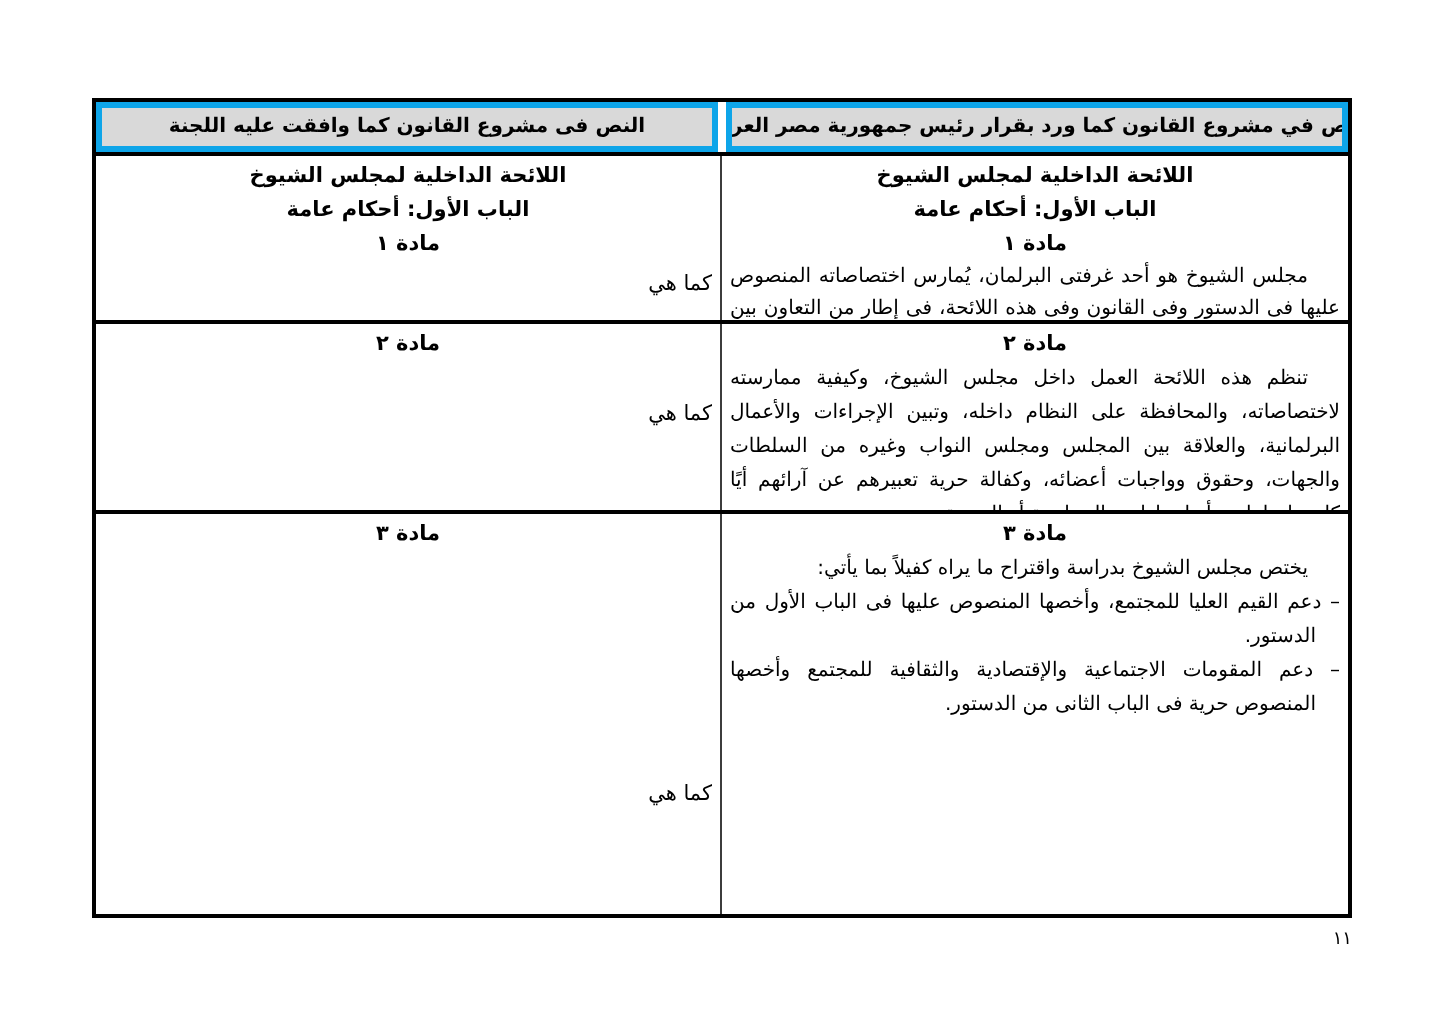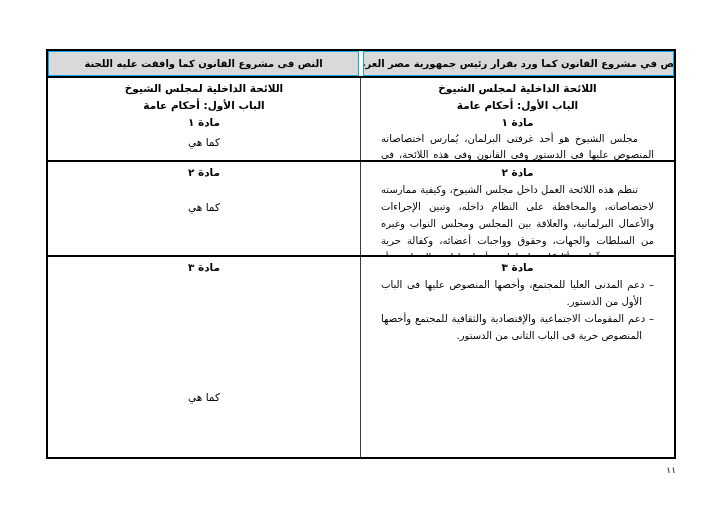--- a/index.html
+++ b/index.html
@@ -30,42 +30,42 @@
   .header-row {
     display: flex;
     height: 27px;
     border-bottom: 2px solid #000000;
     background: #ffffff;
     flex: none;
   }
   .header-cell {
     flex: 1 1 0;
     background: #d9d9d9;
-    border: 1px solid #0ea5e9;
+    border: 3px solid #0ea5e9;
     display: flex;
     align-items: center;
     justify-content: center;
     font-weight: 700;
     font-size: 10px;
     white-space: nowrap;
     overflow: hidden;
   }
   .header-gap { width: 4px; background: #ffffff; flex: none; }
 
   .row {
     display: flex;
     border-bottom: 2px solid #000000;
     overflow: hidden;
   }
   .row-a1 { height: 84px; flex: none; }
   .row-a2 { height: 95px; flex: none; }
   .row-a3 { flex: 1 1 auto; border-bottom: none; }
 
   .cell {
-    padding: 2px 20px;
+    padding: 2px 4px;
     overflow: hidden;
   }
   
   .row .cell:first-child {
     width: 314px;
     flex: none;
     border-left: 1px solid #3c3c3c;
   }
   .row .cell:last-child { flex: 1 1 auto; }
 
@@ -87,21 +87,20 @@
   .indent { text-indent: 16px; }
   .bullet {
     margin: 0;
     font-size: 10px;
     line-height: 17px;
     text-align: justify;
     padding-right: 12px;
     text-indent: -12px;
   }
   .as-is {
-    text-align: center;
     font-size: 10.5px;
     line-height: 15px;
   }
   .as-is-a1 { margin-top: 4px; }
   .as-is-a2 { margin-top: 19px; }
   .as-is-a3 { margin-top: 114px; }
 
   .page-number {
     position: absolute;
     left: 46px; top: 465px;
@@ -150,21 +149,22 @@
       </div>
       <div class="cell">
         <div class="center-bold">مادة ٢</div>
         <div class="as-is as-is-a2">كما هي</div>
       </div>
     </div>
 
     <div class="row row-a3">
       <div class="cell">
         <div class="center-bold">مادة ٣</div>
-        <p class="bullet">– دعم المدنى العليا للمجتمع، وأخصها المنصوص عليها فى الباب الأول من الدستور.</p>
+        <p class="body-text indent">يختص مجلس الشيوخ بدراسة واقتراح ما يراه كفيلاً بما يأتي:</p>
+        <p class="bullet">– دعم القيم العليا للمجتمع، وأخصها المنصوص عليها فى الباب الأول من الدستور.</p>
         <p class="bullet">– دعم المقومات الاجتماعية والإقتصادية والثقافية للمجتمع وأخصها المنصوص حرية فى الباب الثانى من الدستور.</p>
       </div>
       <div class="cell">
         <div class="center-bold">مادة ٣</div>
         <div class="as-is as-is-a3">كما هي</div>
       </div>
     </div>
 
   </div>
 

